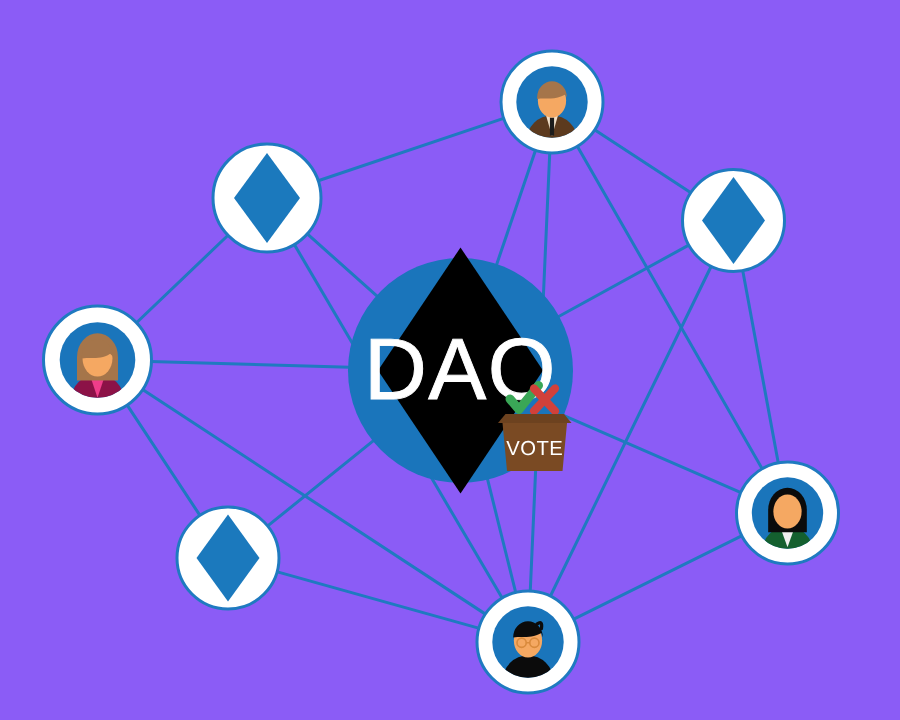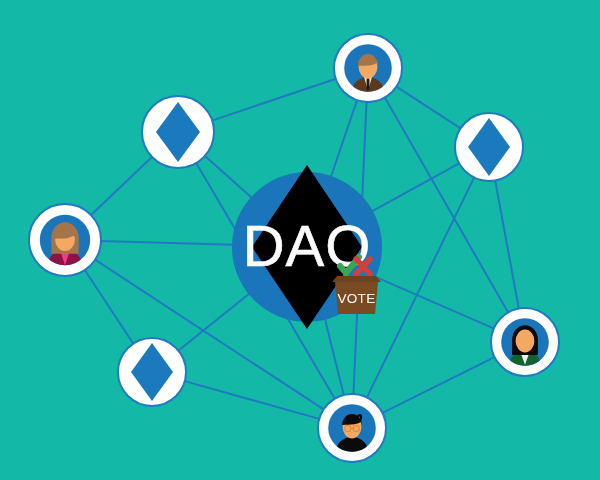--- a/index.html
+++ b/index.html
@@ -10,21 +10,21 @@
   body {
     width: 600px;
     height: 480px;
     overflow: hidden;
     font-family: "Liberation Sans", sans-serif;
   }
   #stage {
     position: relative;
     width: 600px;
     height: 480px;
-    background: #14b8a6;
+    background: #8b5cf6;
   }
   #graph {
     position: absolute;
     left: 0;
     top: 0;
     width: 600px;
     height: 480px;
   }
   .dao-label {
     font-family: "Liberation Sans", sans-serif;

